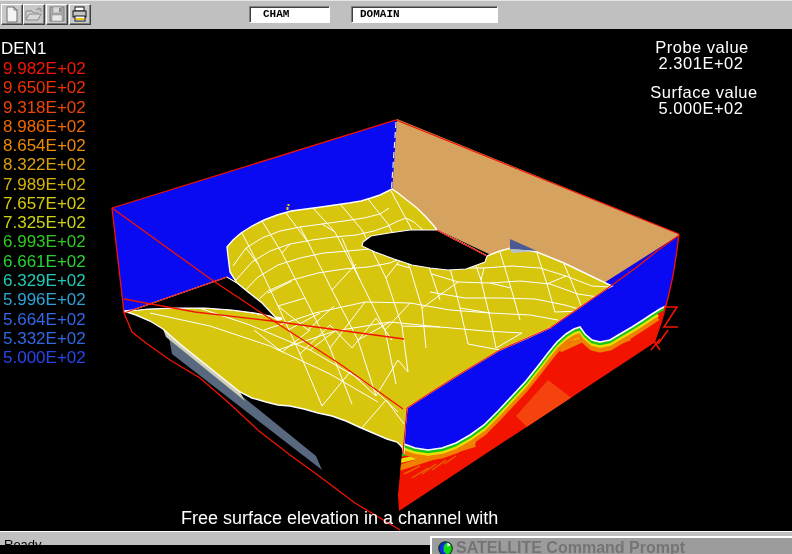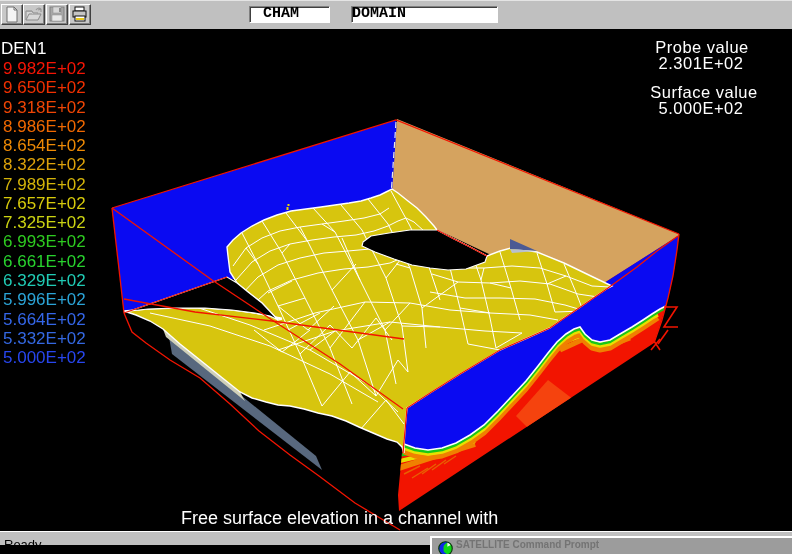--- a/index.html
+++ b/index.html
@@ -6,28 +6,28 @@
   *{box-sizing:border-box;}
   .toolbar{position:absolute;left:0;top:0;width:792px;height:29px;background:#c0c0c0;}
   .tbtn{position:absolute;top:4px;width:22px;height:21px;background:#c8c8c8;
         border-top:1px solid #ffffff;border-left:1px solid #ffffff;
         border-right:1px solid #404040;border-bottom:1px solid #404040;
         box-shadow:inset -1px -1px 0 #808080;}
   .tfield{position:absolute;top:6px;height:17px;background:#ffffff;
         border-top:1px solid #808080;border-left:1px solid #808080;
         border-right:1px solid #ffffff;border-bottom:1px solid #ffffff;
         box-shadow:inset 1px 1px 0 #404040;
-        font-family:"Liberation Mono",monospace;font-size:15px;font-weight:bold;
+        font-family:"Liberation Mono",monospace;font-size:11px;font-weight:bold;
         color:#000;line-height:14px;}
   .statusbar{position:absolute;left:0;top:531px;width:792px;height:14px;background:#c0c0c0;
         border-top:1px solid #ffffff;
         font-family:"Liberation Sans",sans-serif;font-size:13px;color:#000;}
   .taskwin{position:absolute;left:430px;top:536px;width:362px;height:18px;background:#9c9c9c;
         border-top:2px solid #ffffff;border-left:2px solid #ffffff;
-        font-family:"Liberation Sans",sans-serif;font-size:10px;font-weight:bold;color:#747474;}
+        font-family:"Liberation Sans",sans-serif;font-size:16px;font-weight:bold;color:#747474;}
   svg.main{position:absolute;left:0;top:29px;}
 </style>
 </head>
 <body>
 
 <svg class="main" width="792" height="502" viewBox="0 29 792 502">
   <rect x="0" y="29" width="792" height="502" fill="#000000"></rect>
 
   <polygon points="112,208 396,120 408,225 124,313" fill="#0a0af2"></polygon>
 
@@ -200,21 +200,21 @@
   </div>
   <div class="tbtn" style="left:69px;">
     <svg width="20" height="19" viewBox="0 0 20 19">
       <rect x="5" y="2" width="9" height="4" fill="#ffffff" stroke="#101010" stroke-width="1"></rect>
       <rect x="3" y="6" width="13" height="6" fill="#c4c4c4" stroke="#101010" stroke-width="1"></rect>
       <rect x="5" y="11" width="10" height="5" fill="#ffffff" stroke="#101010" stroke-width="1"></rect>
       <rect x="6" y="13" width="8" height="2" fill="#e8c81c"></rect>
     </svg>
   </div>
   <div class="tfield" style="left:249px;width:81px;padding-left:13px;">CHAM</div>
-  <div class="tfield" style="left:351px;width:147px;">DOMAIN</div>
+  <div class="tfield" style="left:351px;width:147px;padding-left:8px;">DOMAIN</div>
 </div>
 
 <div class="statusbar">
     <span style="position:absolute;left:4px;top:5px;">Ready</span>
   </div>
 <div class="taskwin">
   <svg width="15" height="15" viewBox="0 0 16 16" style="position:absolute;left:6px;top:3px;">
     <circle cx="8" cy="8" r="7.2" fill="#10d818"></circle>
     <path d="M12,2 A7.2,7.2 0 1 0 12,14 A5,5 0 0 1 6,8 A5,5 0 0 1 12,2" fill="#1028e8"></path>
     <path d="M10,1.4 A7.2,7.2 0 0 1 13.8,4.2 L10,6 Z" fill="#e8f8e8"></path>

